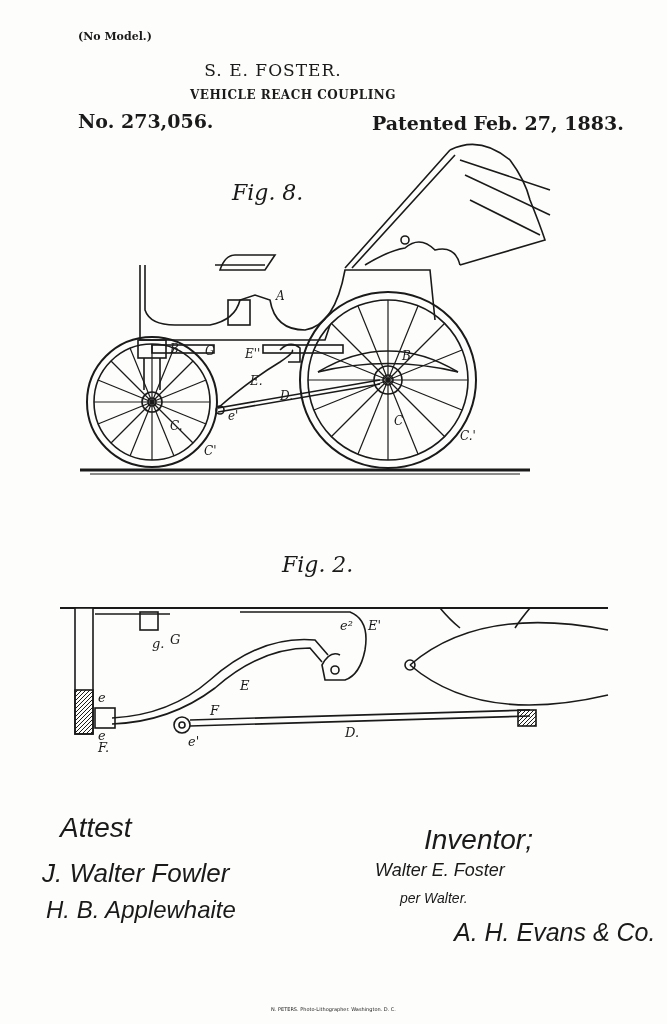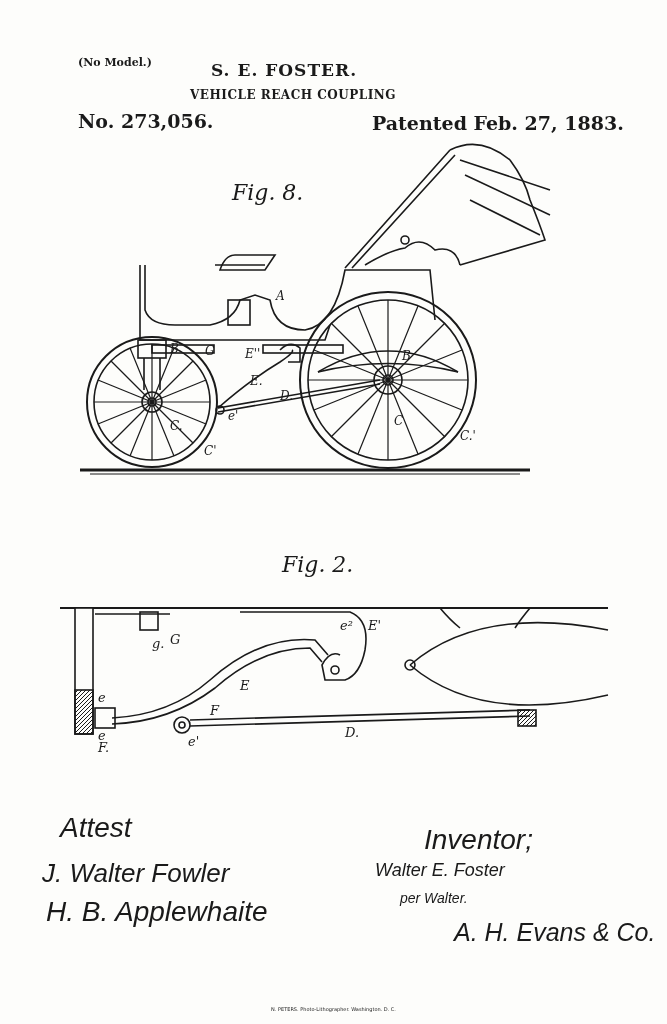--- a/index.html
+++ b/index.html
@@ -1,19 +1,19 @@
 <!DOCTYPE html>
 <html><head>
 <meta charset="utf-8">
 <style>
   html, body { margin:0; padding:0; }
   body { width:667px; height:1024px; background:#fdfdfb; position:relative; overflow:hidden; font-family:"DejaVu Serif", serif; color:#1a1a1a; }
   .abs { position:absolute; }
-  .no-model { left:78px; top:56px; font-size:11px; font-weight:bold; }
-  .inventor-name { left:14px; width:540px; top:60px; text-align:center; font-size:17px; font-weight:bold; letter-spacing:1px; }
+  .no-model { left:78px; top:30px; font-size:11px; font-weight:bold; }
+  .inventor-name { left:3px; width:540px; top:60px; text-align:center; font-size:17px; font-weight:normal; letter-spacing:1px; }
   .title { left:0; width:586px; top:88px; text-align:center; font-size:12px; font-weight:bold; letter-spacing:0.5px; }
   .patent-no { left:78px; top:110px; font-size:19px; font-weight:bold; }
   .patent-date { left:372px; top:112px; font-size:19px; font-weight:bold; }
   .fig-label { font-family:"DejaVu Serif", serif; font-style:italic; font-size:22px; }
   .sig { font-family:Liberation Sans, sans-serif; font-style:italic; }
   .footer { left:0; width:667px; top:1006px; text-align:center; font-size:5px; font-family:"DejaVu Sans", sans-serif; }
   svg text { font-family:"DejaVu Serif", serif; font-style:italic; }
 </style>
 </head>
 <body>
@@ -150,20 +150,20 @@
     <text x="38" y="140">e</text>
     <text x="150" y="115">F</text>
     <text x="38" y="152">F.</text>
     <text x="128" y="146">e'</text>
     <text x="285" y="137">D.</text>
   </g>
 </svg>
 
 <div class="abs sig" style="left:60px; top:812px; font-size:28px;">Attest</div>
 <div class="abs sig" style="left:42px; top:858px; font-size:26px;">J. Walter Fowler</div>
-<div class="abs sig" style="left:46px; top:896px; font-size:28px;">H. B. Applewhaite</div>
+<div class="abs sig" style="left:46px; top:896px; font-size:24px;">H. B. Applewhaite</div>
 
 <div class="abs sig" style="left:424px; top:816px; font-size:28px;margin-top:8px;">Inventor;</div>
 <div class="abs sig" style="left:375px; top:860px; font-size:18px;">Walter E. Foster</div>
 <div class="abs sig" style="left:400px; top:890px; font-size:14px;">per Walter.</div>
 <div class="abs sig" style="left:418px; top:918px; font-size:25px;margin-left:36px;">A. H. Evans &amp; Co.</div>
 
 <div class="abs footer">N. PETERS. Photo-Lithographer. Washington. D. C.</div>
 
 </body></html>

